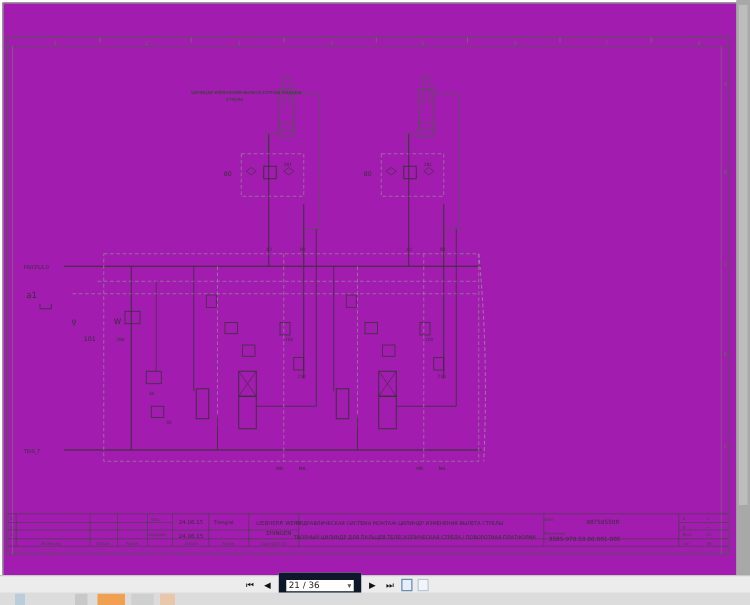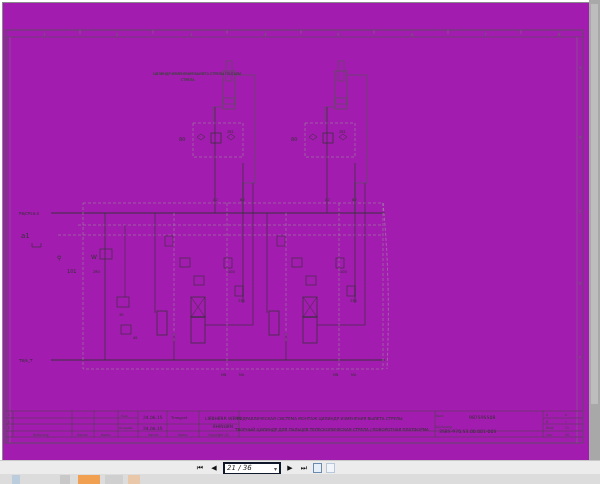--- a/index.html
+++ b/index.html
@@ -5,21 +5,21 @@
   html,body{margin:0;padding:0;}
   body{width:600px;height:484px;background:#9a9a9a;font-family:"DejaVu Sans",sans-serif;position:relative;overflow:hidden;}
   .viewer{position:absolute;left:0;top:0;width:600px;height:460px;background:#ffffff;}
   .page{position:absolute;left:2px;top:2px;width:586px;height:458px;background:#a21caf;border:1px solid #8a8a8a;}
   .scrollbar{position:absolute;right:0;top:0;width:11px;height:460px;background:#a8a8a8;}
   .scroll-thumb{position:absolute;right:2px;top:4px;width:7px;height:400px;background:#bdbdbd;}
   svg text{font-family:"DejaVu Sans",sans-serif;}
   .toolbar{position:absolute;left:0;top:460px;width:600px;height:14px;background:#ececec;border-top:1px solid #c8c8c8;}
   .nav{position:absolute;left:195px;top:1px;height:12px;display:flex;align-items:center;gap:4px;font-size:7px;color:#222;}
   .navbtn{width:10px;height:10px;display:flex;align-items:center;justify-content:center;font-size:7px;color:#111;cursor:pointer;}
-  .pageinput{width:50px;height:9px;border:2px solid #0f172a;background:#fff;font-size:7px;line-height:9px;padding:0 2px;position:relative;font-style:italic;}
+  .pageinput{width:50px;height:9px;border:6px solid #0f172a;background:#fff;font-size:7px;line-height:9px;padding:0 2px;position:relative;}
   .pageinput .dd{position:absolute;right:2px;top:0;font-size:6px;color:#555;}
   .ico-copy{width:7px;height:8px;border:1px solid #6a8ab0;background:#e6eef8;}
   .ico-copy2{width:7px;height:8px;border:1px solid #b8c8d8;background:#f1f5fa;}
   .taskbar{position:absolute;left:0;top:474px;width:600px;height:10px;background:#dcdcdc;}
   .tb{position:absolute;top:1px;height:9px;}
 </style>
 </head>
 <body>
 
 <div class="viewer">

